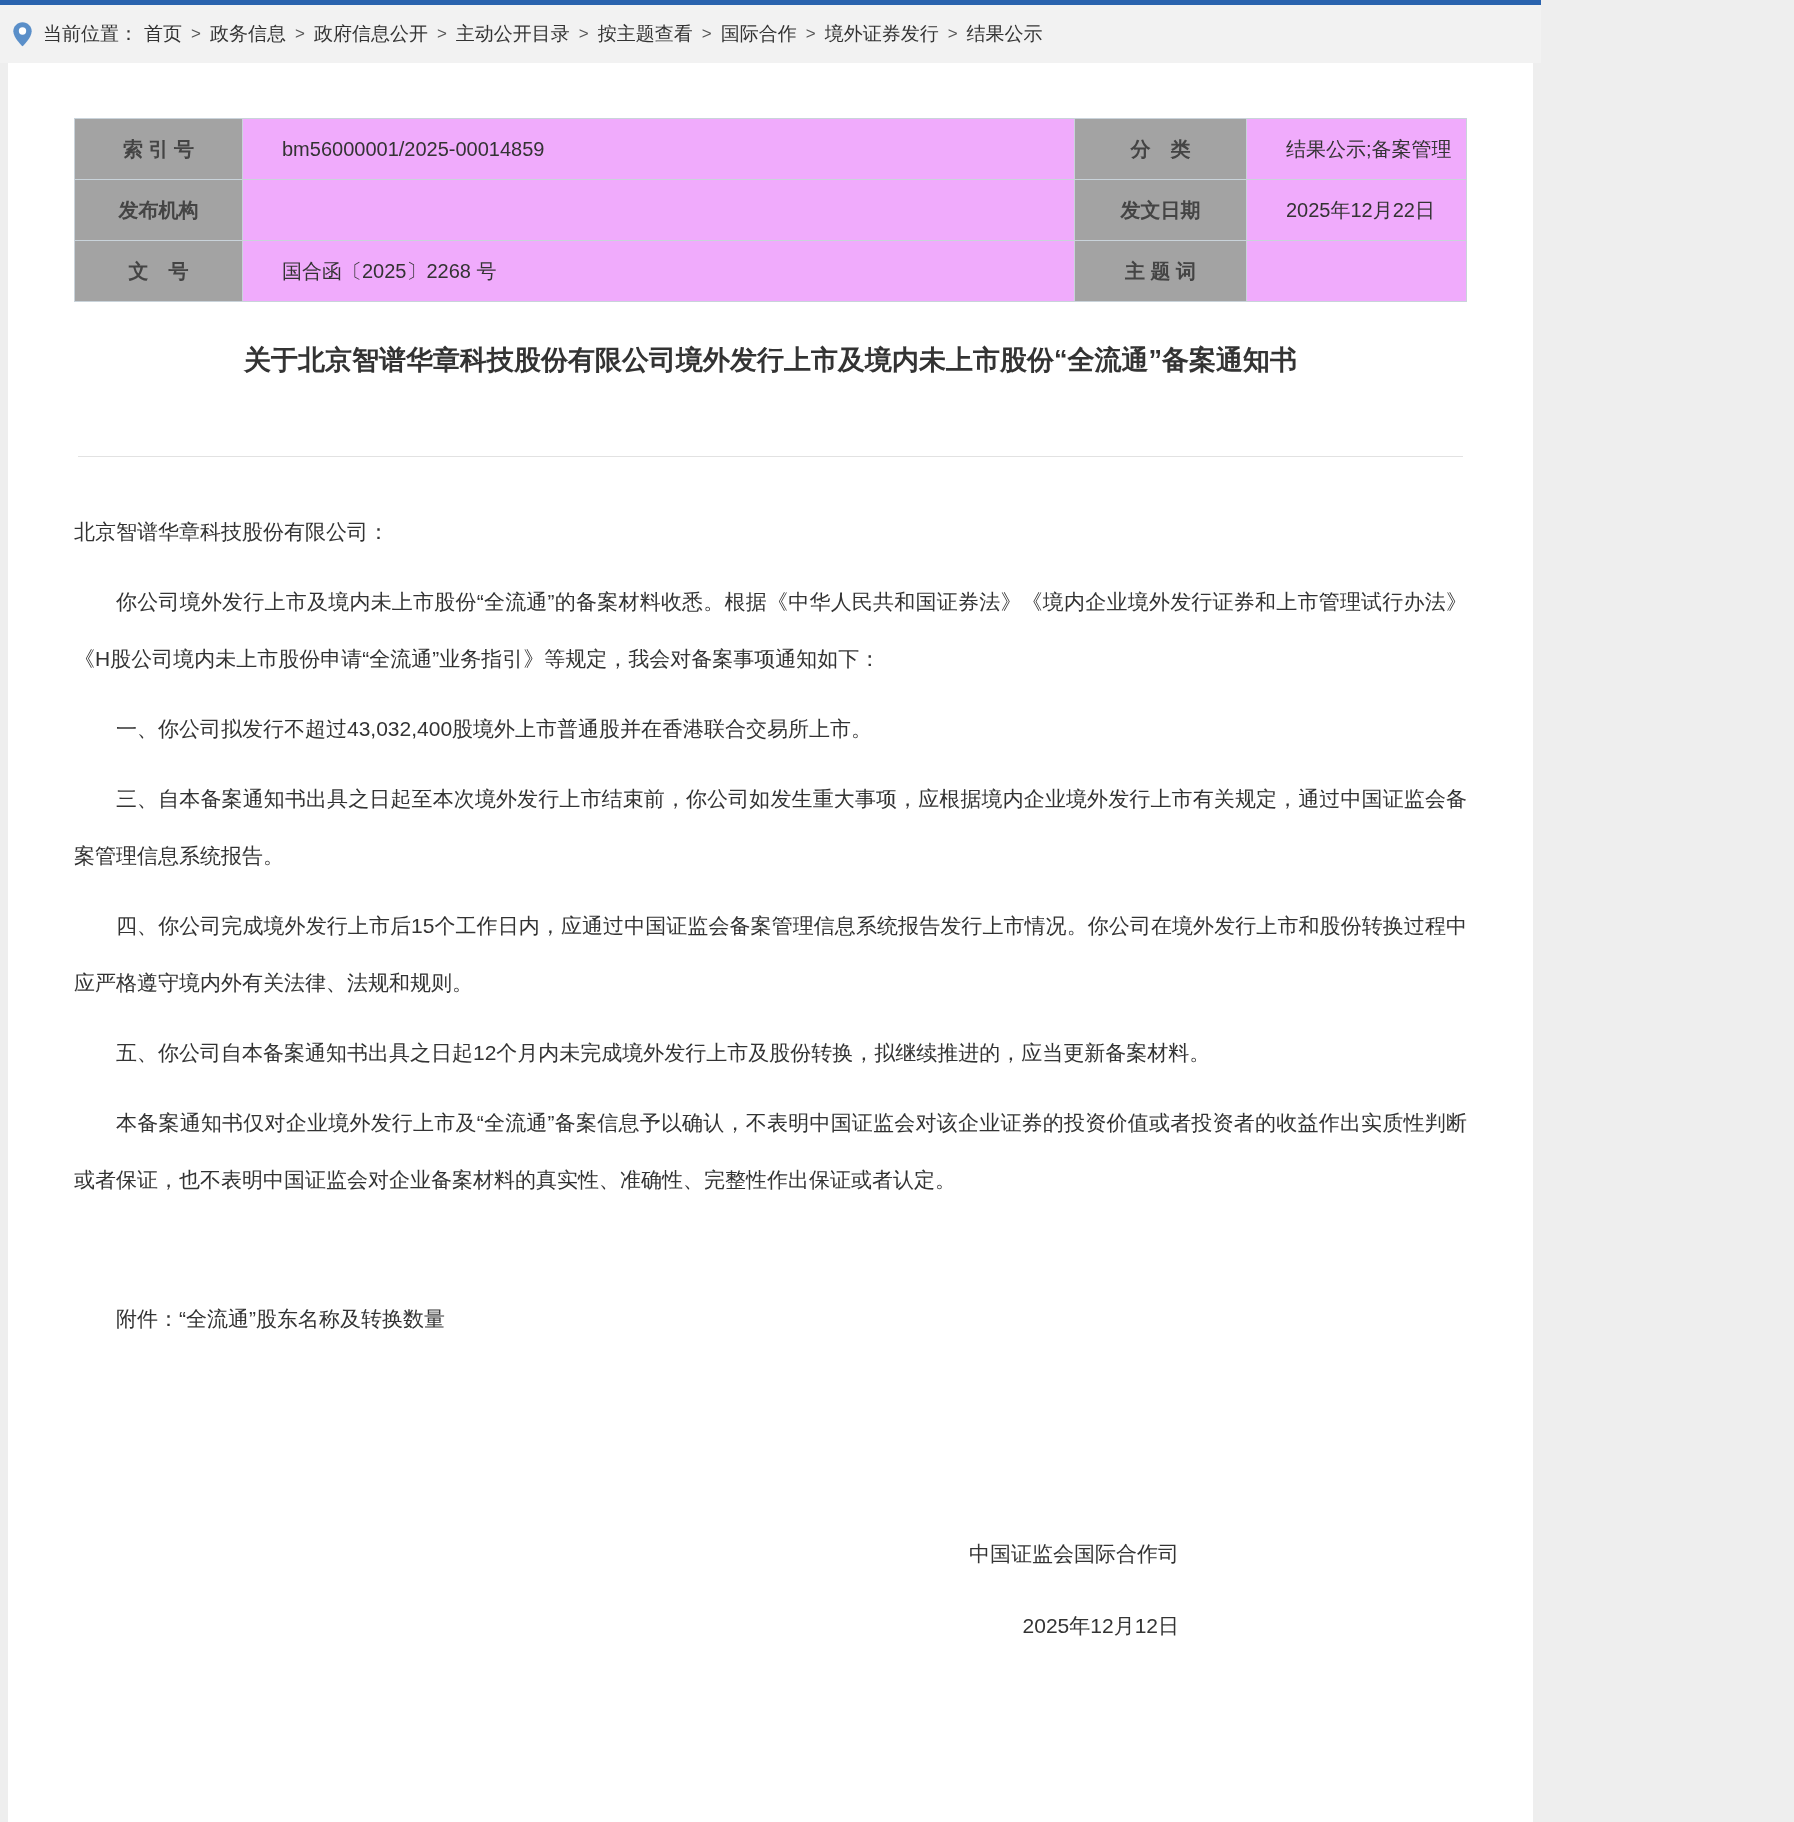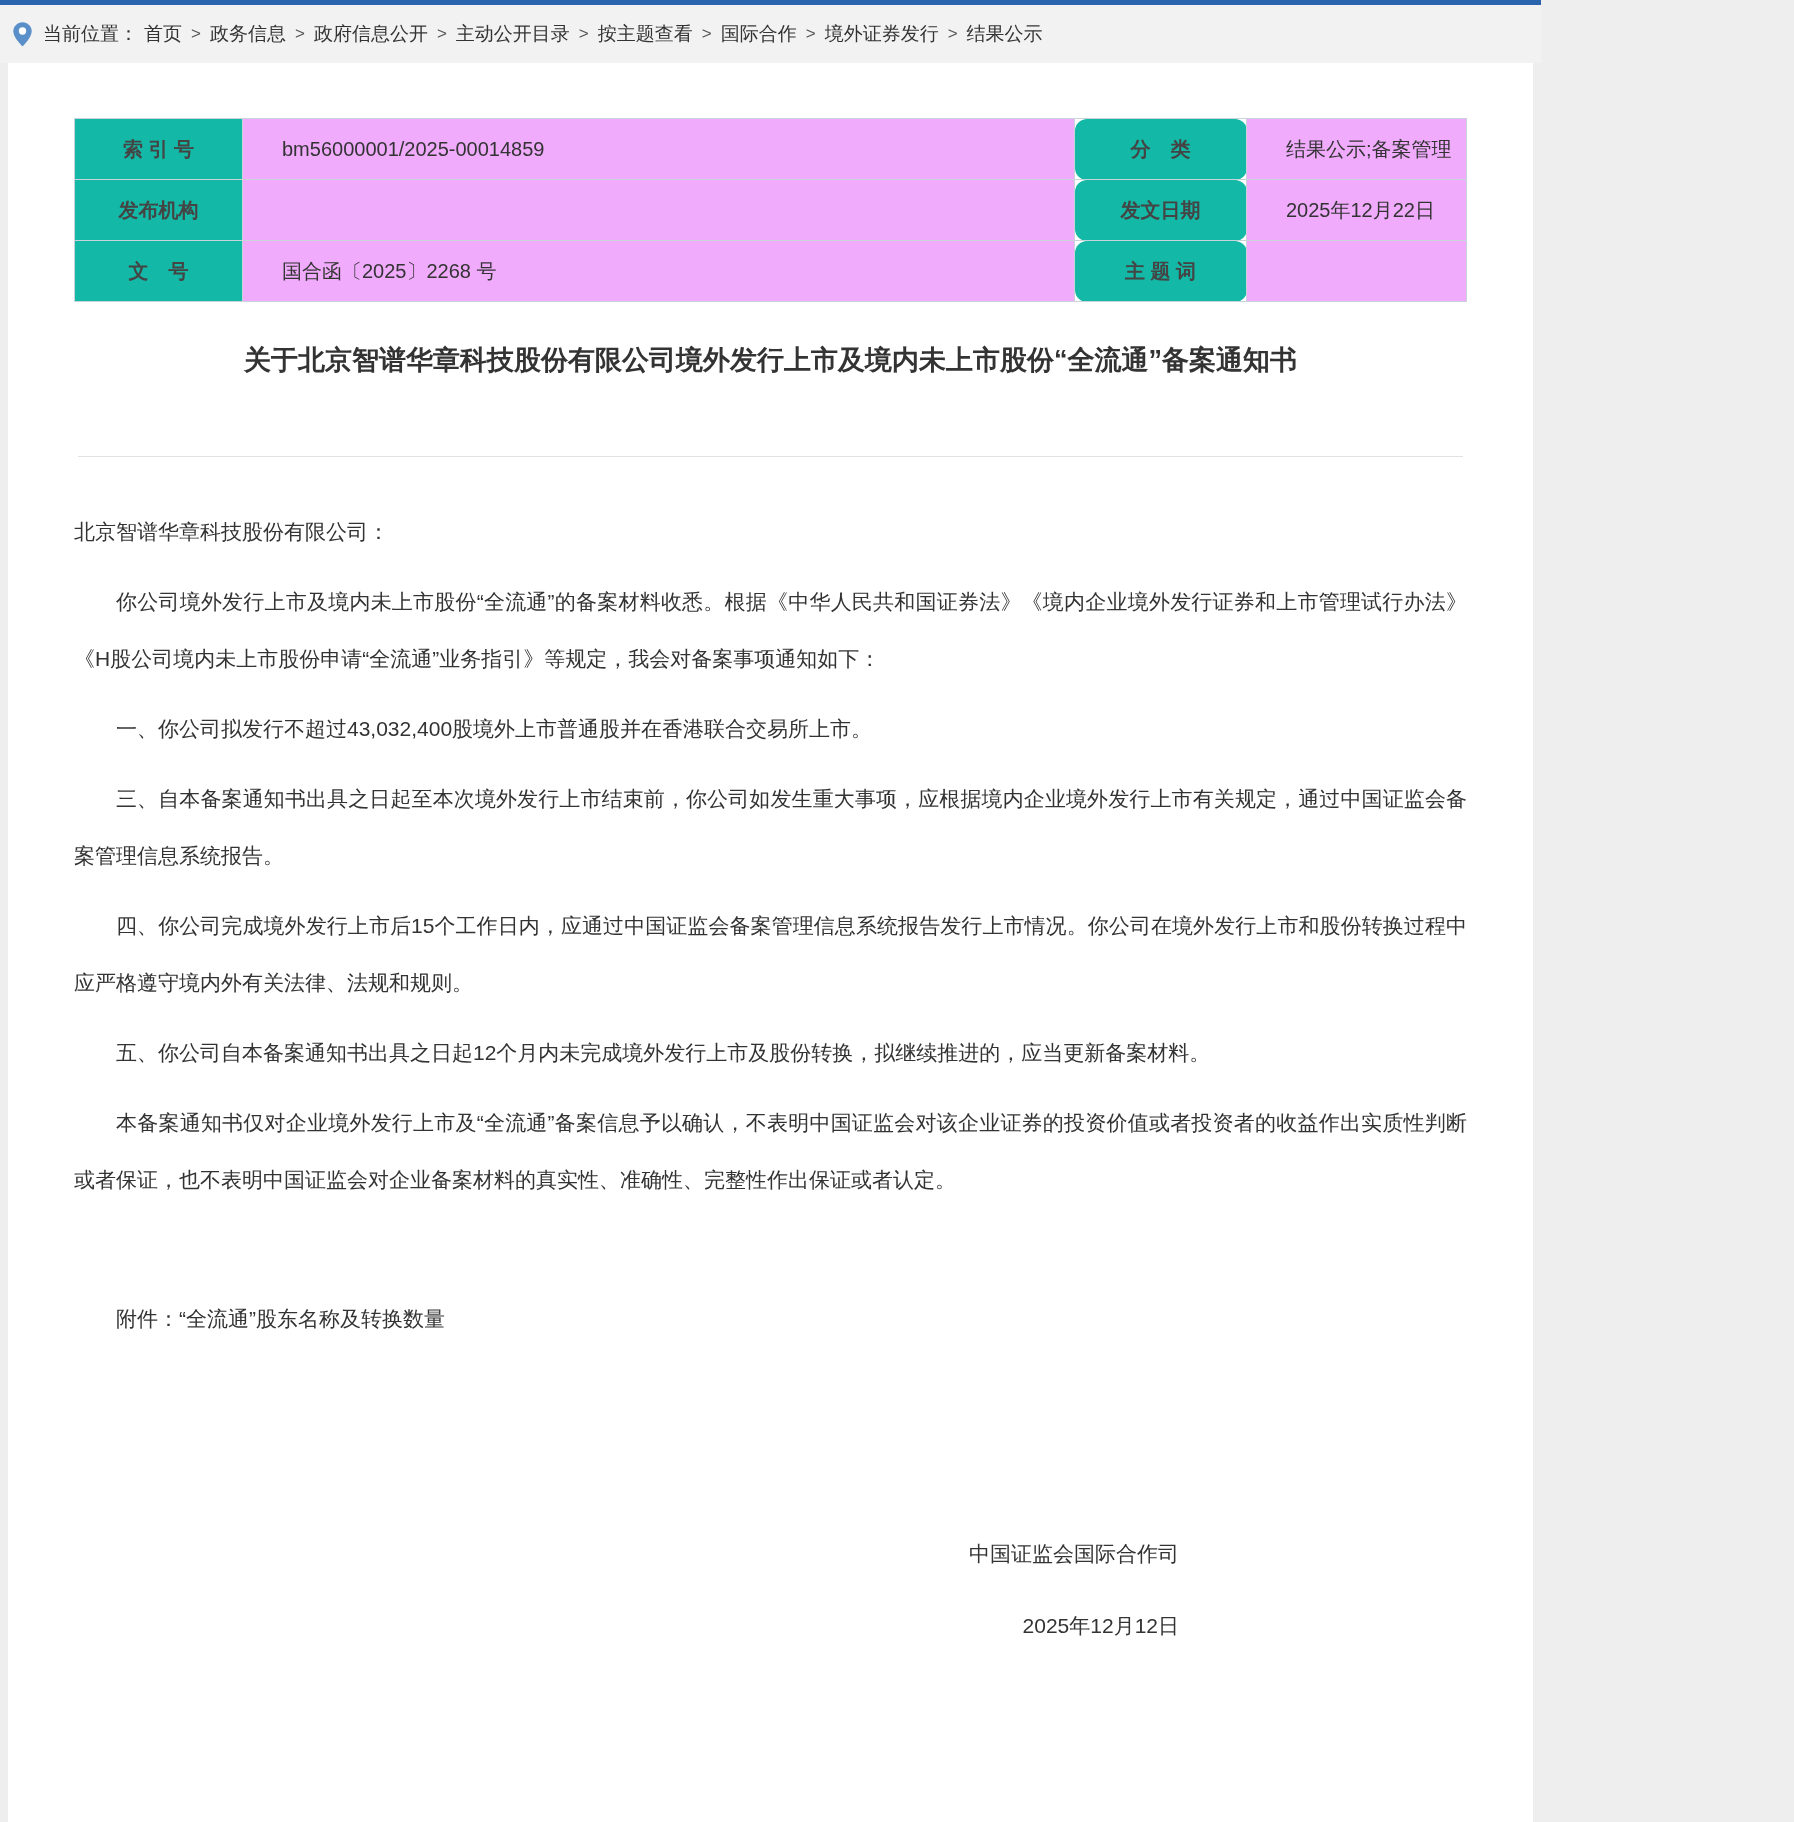--- a/index.html
+++ b/index.html
@@ -44,27 +44,27 @@
     border-collapse: collapse;
     table-layout: fixed;
     font-size: 20px;
   }
   table.meta td {
     border: 1px solid #c9d3da;
     height: 61px;
     vertical-align: middle;
   }
   td.lbl {
-    background: #14b8a6;
+    background: #a3a3a3;
     text-align: center;
     font-weight: bold;
     color: #444;
     width: 168px;
   }
-  td.lbl2 { width: 172px; border-radius: 12px; }
+  td.lbl2 { width: 172px; }
   td.val { padding-left: 39px; background: #f0abfc; }
   td.val-wide { }
 
   
   h1.doc-title {
     margin-top: 38px;
     text-align: center;
     font-size: 27px;
     font-weight: bold;
     color: #333;

